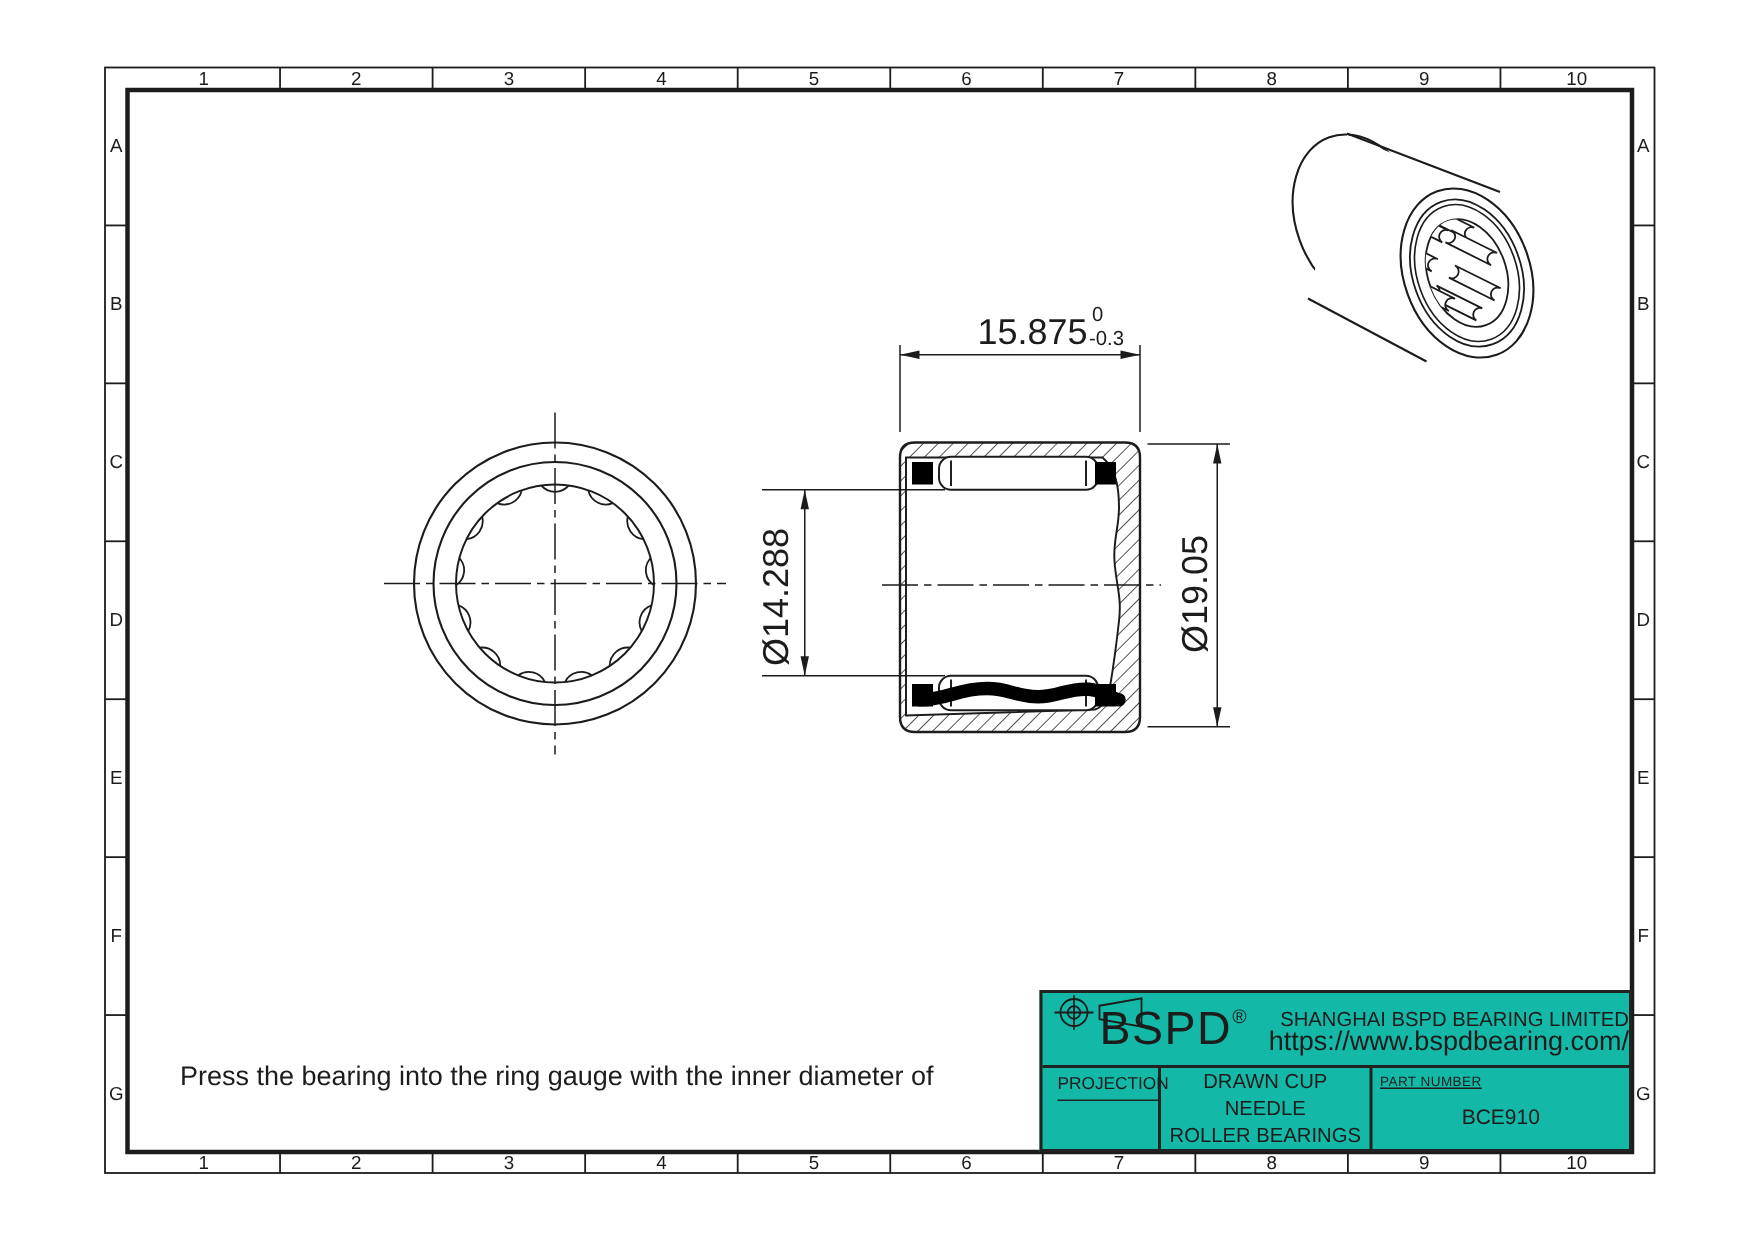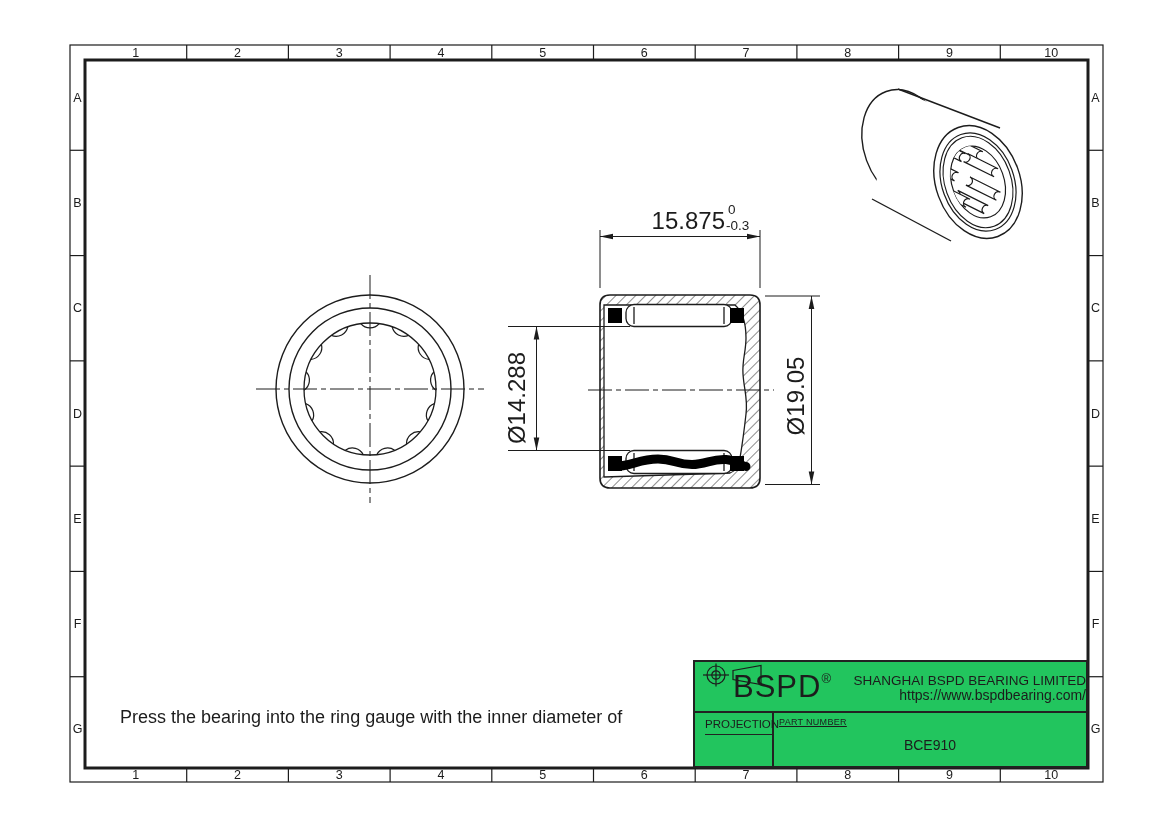--- a/index.html
+++ b/index.html
@@ -10,28 +10,28 @@
   .gridlabel{font-size:12.5px;}
   .dimtext{font-size:24px;}
   .toltext{font-size:13.5px;}
 
   
   .note{position:absolute;left:120px;top:655px;width:600px;
         font-size:18px;line-height:25px;white-space:pre;}
 
   
   .tb{position:absolute;left:693px;top:660px;width:395px;height:108px;
-      box-sizing:border-box;border:2px solid #222;display:flex;flex-direction:column;background:#22c55e;}
+      box-sizing:border-box;border:2px solid #222;display:flex;flex-direction:column;background:#14b8a6;}
   .tb-row1{height:51px;box-sizing:border-box;border-bottom:2px solid #222;
            display:flex;align-items:center;}
   .tb-logo{font-size:31px;letter-spacing:1px;margin-left:38px;white-space:nowrap;}
   .tb-logo sup{font-size:13px;vertical-align:14px;letter-spacing:0;}
   .tb-co{flex:1;text-align:right;line-height:15px;padding-top:2px;}
   .tb-co .co-name{font-size:13.5px;}
-  .tb-co .co-url{font-size:14px;}
+  .tb-co .co-url{font-size:18px;}
   .tb-row2{flex:1;display:flex;}
   .tb-proj{width:79px;box-sizing:border-box;border-right:2px solid #222;
            display:flex;flex-direction:column;padding-left:10px;}
   .tb-proj-label{font-size:11.5px;text-align:center;box-sizing:border-box;
                  border-bottom:1.5px solid #222;padding:5px 0 4px 0;}
   .tb-proj-sym{flex:1;display:flex;align-items:center;justify-content:center;}
   .tb-prod{width:141px;box-sizing:border-box;border-right:2px solid #222;
            display:flex;flex-direction:column;align-items:center;justify-content:center;
            font-size:13.5px;line-height:18px;text-align:center;}
   .tb-part{flex:1;position:relative;}
@@ -259,20 +259,24 @@
           <g stroke="#1c1c1c" stroke-width="1.2" fill="none">
             <circle cx="21" cy="13" r="9"></circle>
             <circle cx="21" cy="13" r="4.2"></circle>
             <line x1="8" y1="13" x2="34" y2="13"></line>
             <line x1="21" y1="1.5" x2="21" y2="24.5"></line>
             <path d="M 38 8.5 L 66 3.5 L 66 22.5 L 38 17.5 Z"></path>
           </g>
         </svg>
       </div>
     </div>
+    <div class="tb-prod">
+      <div>DRAWN CUP NEEDLE</div>
+      <div>ROLLER BEARINGS</div>
+    </div>
     <div class="tb-part">
       <div class="tb-part-label">PART NUMBER</div>
       <div class="tb-part-num">BCE910</div>
     </div>
   </div>
 </div>
 
 </div>
 
 </body></html>

